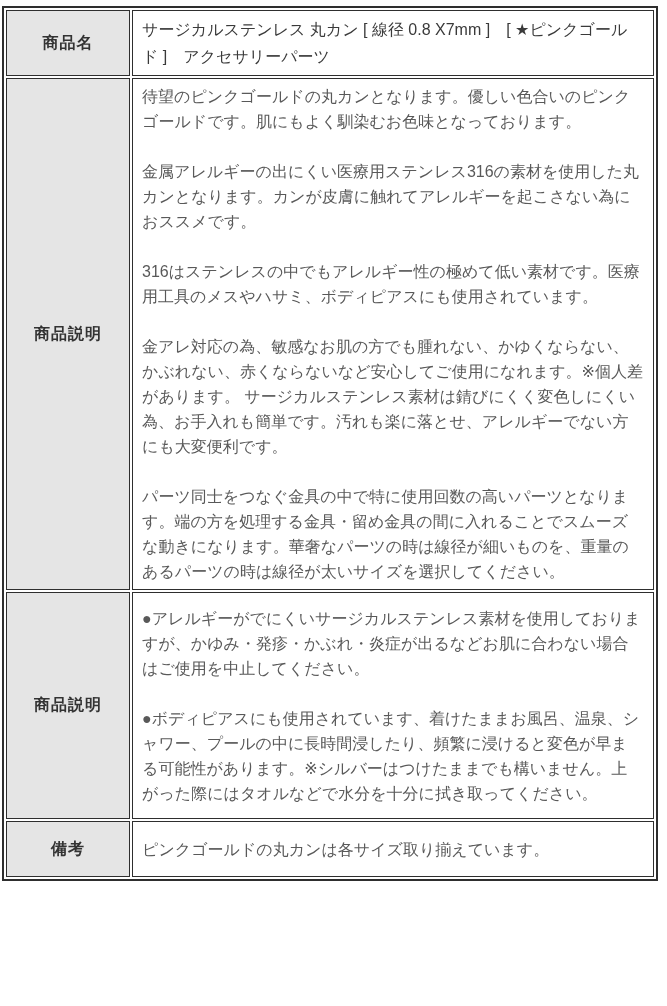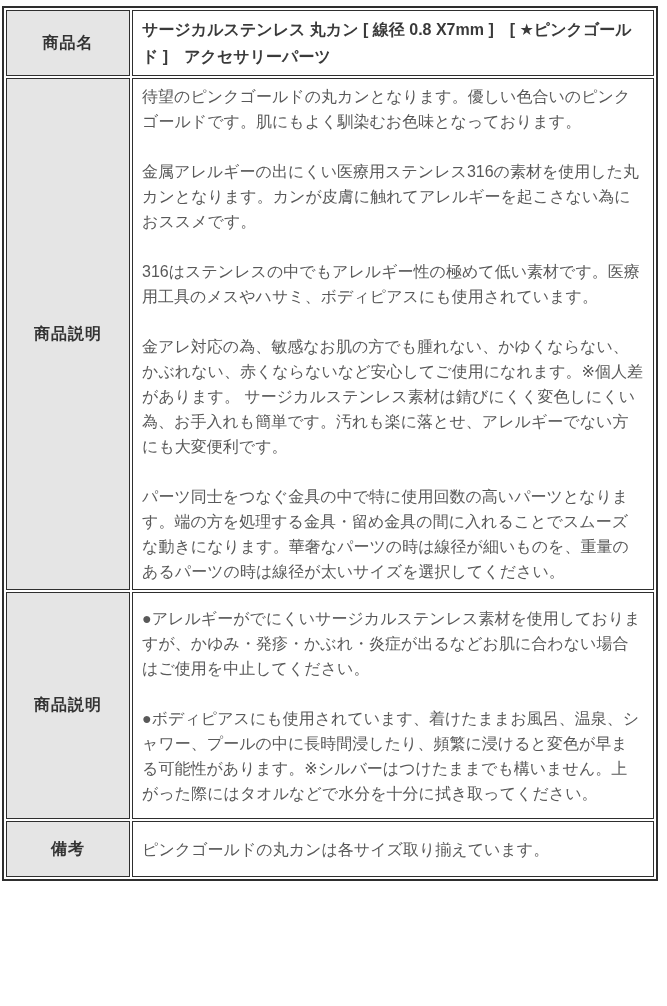--- a/index.html
+++ b/index.html
@@ -38,21 +38,21 @@
     font-size: 16px;
     color: #595959;
     line-height: 25px;
     padding: 5px 10px 5px 9px;
     vertical-align: middle;
     white-space: pre-line;
     box-sizing: border-box;
     text-align: left;
   }
   td.title-value {
-    font-weight: bold;
+    font-weight: normal;
     color: #3a3a3a;
     line-height: 27px;
   }
   tr.h-title   { height: 64px; }
   tr.h-small   { height: 35px; }
   tr.h-desc    { height: 512px; }
   tr.h-notes   { height: 227px; }
   tr.h-remarks { height: 56px; }
 </style>
 </head>

